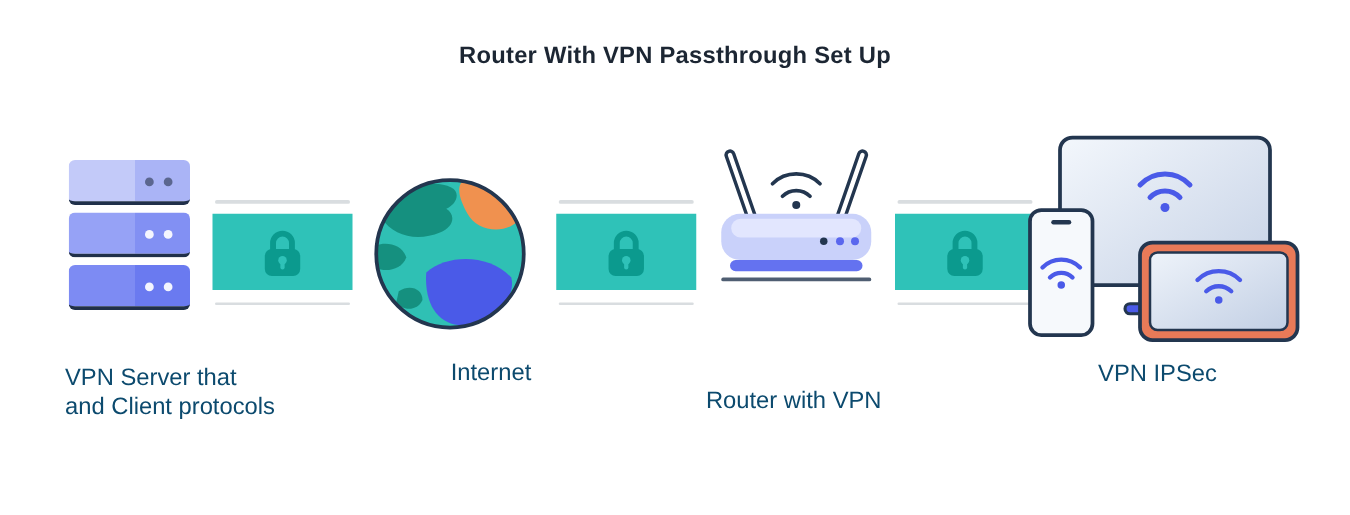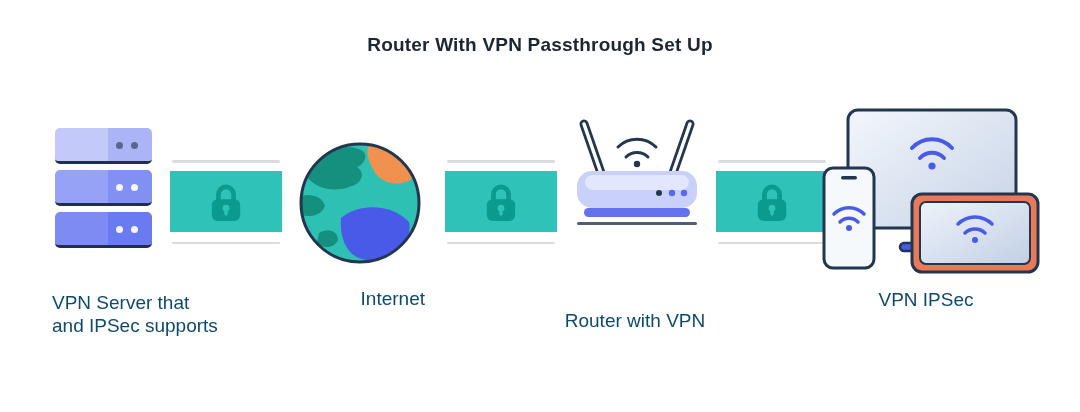--- a/index.html
+++ b/index.html
@@ -197,21 +197,21 @@
             <path d="M145,127 a14.5,14.5 0 0 1 20,0"></path>
           </g>
           <circle cx="155" cy="134" r="3" fill="#4a5ae8"></circle>
         </g>
       </g>
     </svg>
   </div>
 
   <div class="label label-server">
     <span>VPN Server that</span>
-    <span>and IPSec supports</span>
+    <span>and Client protocols</span>
   </div>
 
   <div class="label label-internet">Internet</div>
 
   <div class="label label-router">
     <span>Router with VPN</span>
   </div>
 
   <div class="label label-client">VPN IPSec</div>
 

